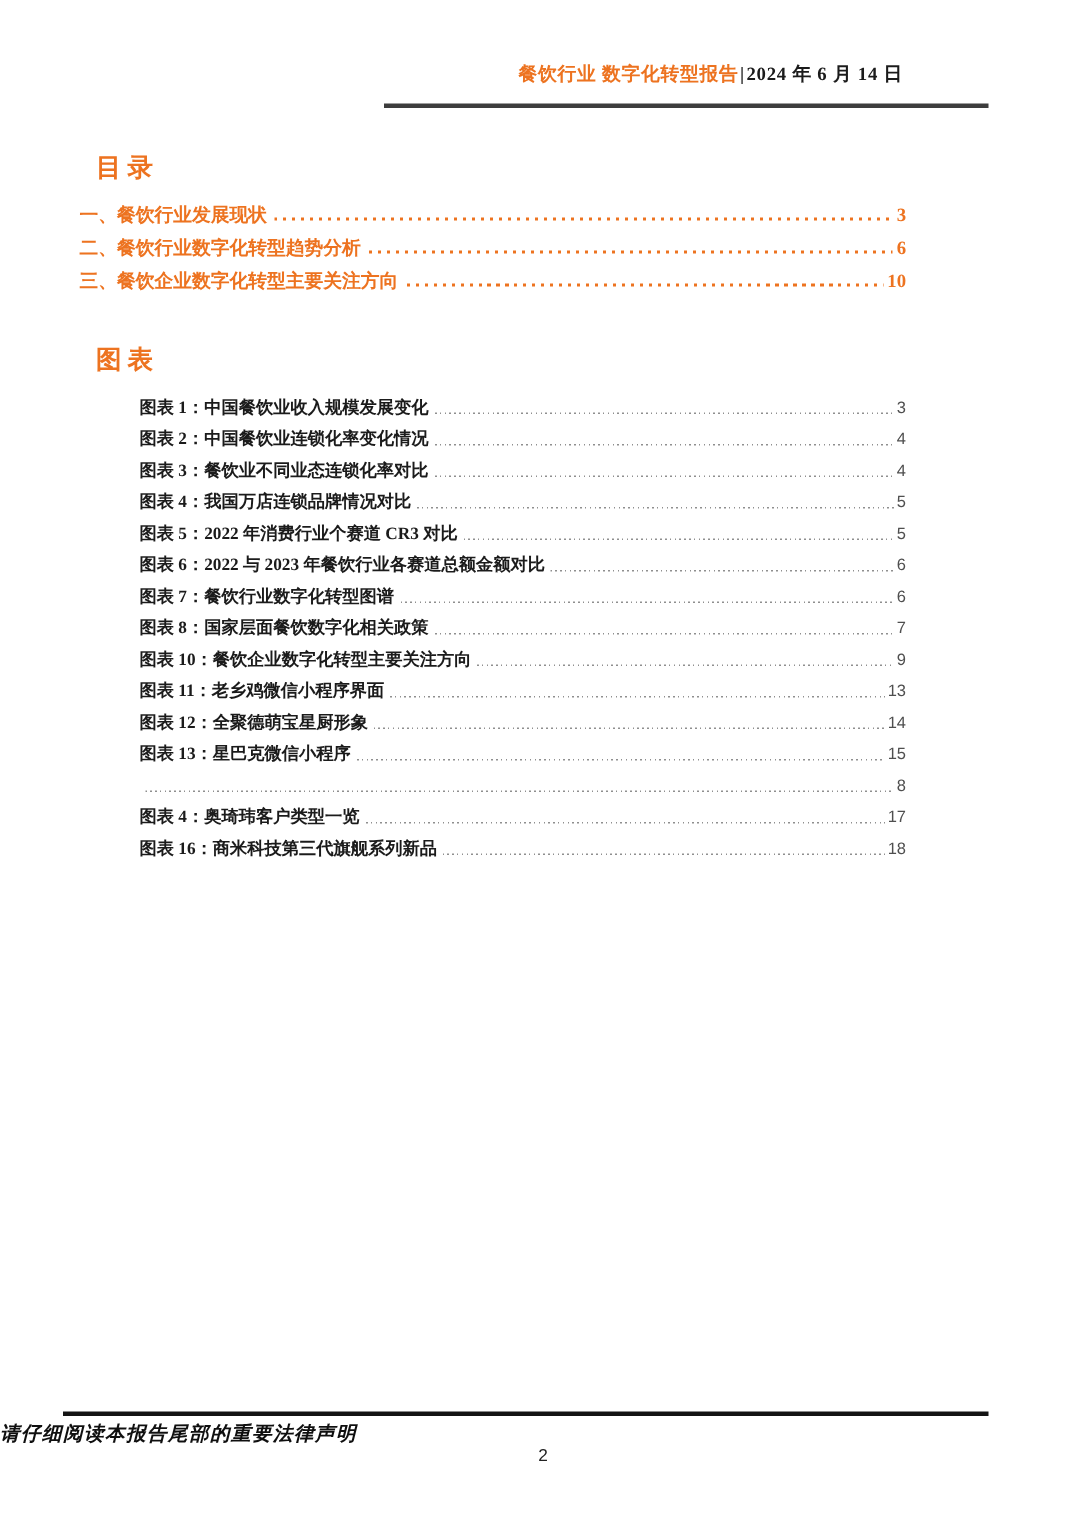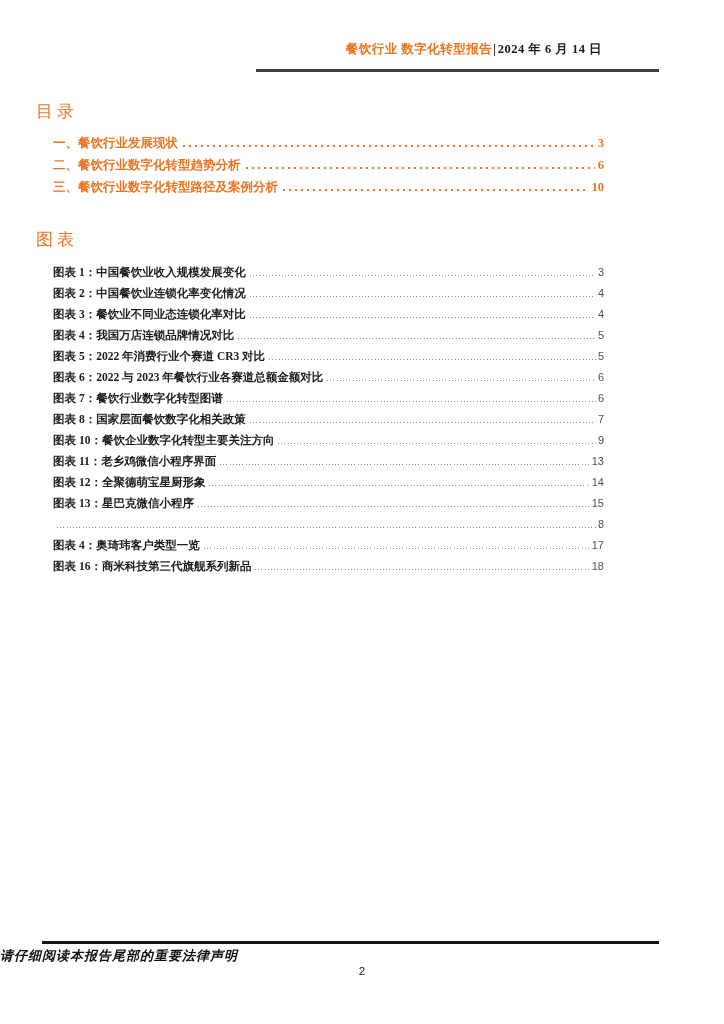--- a/index.html
+++ b/index.html
@@ -25,39 +25,39 @@
   .header-title{color:var(--orange);}
   .header-sep{color:var(--ink);padding:0 1px;}
   .header-date{color:var(--ink);}
   .header-rule{
     position:absolute;top:69px;left:256px;width:416px;height:2.5px;
     background:#3d3d3d;
   }
 
   
   .section-heading{
-    position:absolute;left:36px;
-    font-size:17px;font-weight:normal;color:var(--orange);
+    position:absolute;left:64px;
+    font-size:17px;font-weight:bold;color:var(--orange);
     letter-spacing:4px;white-space:nowrap;
   }
   .toc-heading{top:100px;}
   .fig-heading{top:228px;}
 
   
   .toc-list{position:absolute;top:131px;left:53px;right:55px;}
   .fig-list{position:absolute;top:261px;left:53px;right:55px;}
 
   .row{
     display:flex;align-items:flex-end;
     white-space:nowrap;
   }
   .toc-row{height:22px;padding-bottom:3px;
     font-size:12.5px;font-weight:bold;color:var(--orange);}
   .fig-row{height:21px;padding-bottom:3px;
-    font-size:11.5px;font-weight:bold;color:var(--ink);}
+    font-size:11.5px;font-weight:bold;color:var(--ink);margin-left:40px;}
 
   .lbl{flex:0 0 auto;line-height:1.15;}
   .leader{flex:1 1 auto;align-self:flex-end;}
   .leader-orange{
     height:2px;margin:0 3px 3px 5px;
     background:repeating-linear-gradient(90deg,var(--orange) 0 2px,transparent 2px 6px);
   }
   .leader-gray{
     height:1px;margin:0 2px 3px 4px;
     background:repeating-linear-gradient(90deg,var(--gray-dots) 0 1px,transparent 1px 3.2px);
@@ -102,21 +102,21 @@
       <span class="lbl">一、餐饮行业发展现状</span>
       <span class="leader leader-orange"></span>
       <span class="pg">3</span>
     </div>
     <div class="row toc-row">
       <span class="lbl">二、餐饮行业数字化转型趋势分析</span>
       <span class="leader leader-orange"></span>
       <span class="pg">6</span>
     </div>
     <div class="row toc-row">
-      <span class="lbl">三、餐饮行业数字化转型路径及案例分析</span>
+      <span class="lbl">三、餐饮企业数字化转型主要关注方向</span>
       <span class="leader leader-orange"></span>
       <span class="pg">10</span>
     </div>
   </div>
 
   <div class="section-heading fig-heading">图表</div>
 
   <div class="fig-list">
     <div class="row fig-row">
       <span class="lbl">图表 1：中国餐饮业收入规模发展变化</span>

